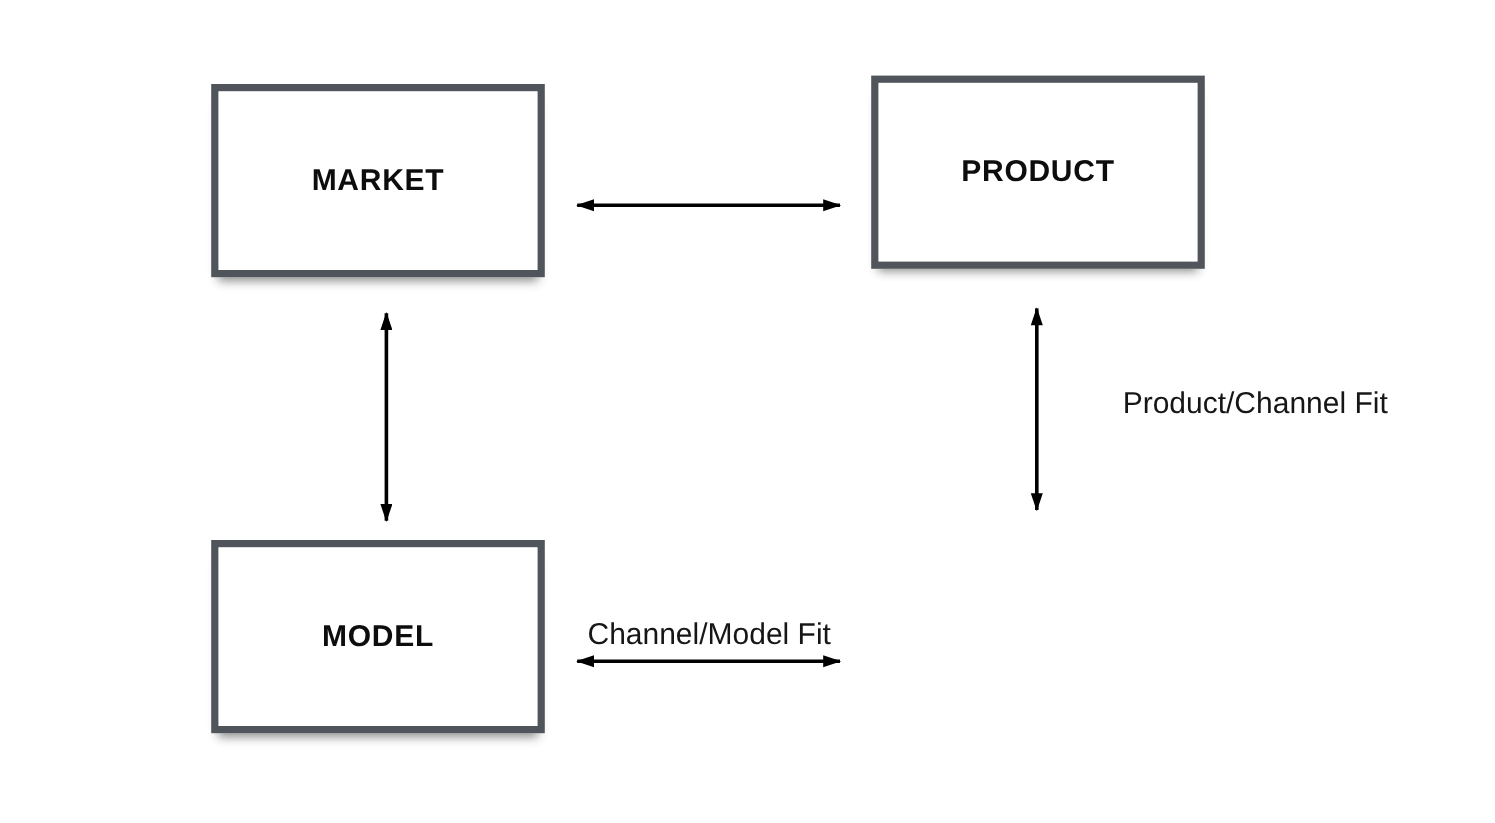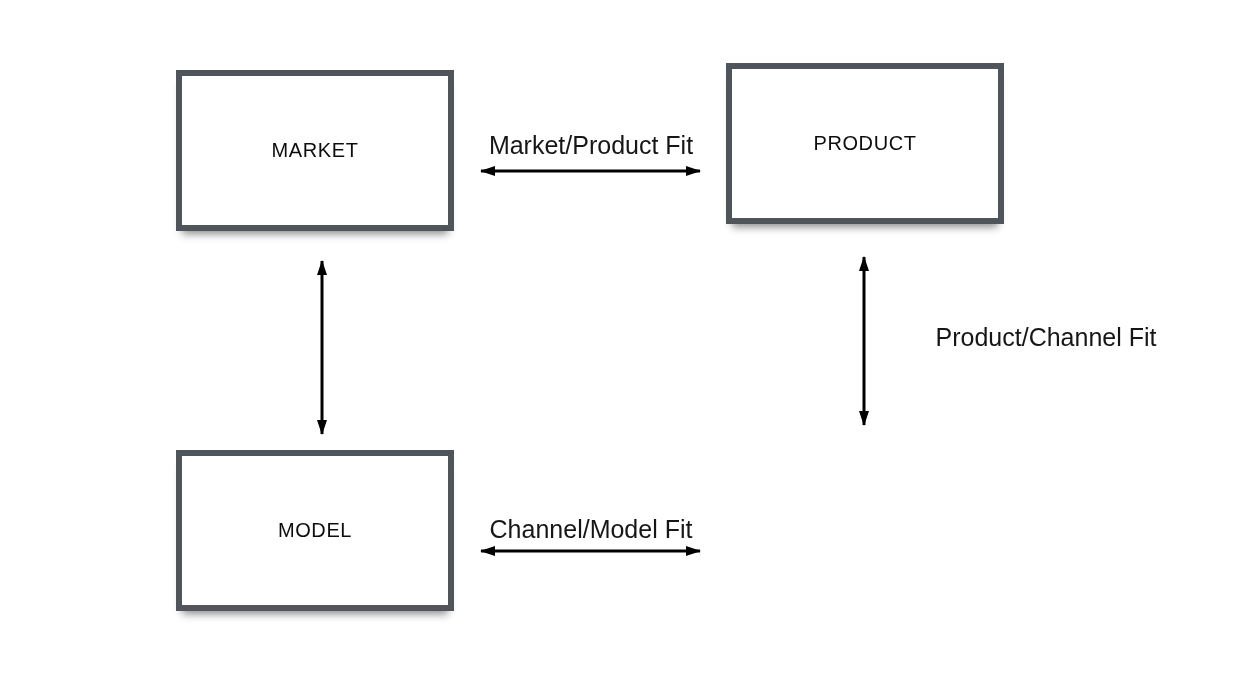--- a/index.html
+++ b/index.html
@@ -40,22 +40,22 @@
     position: absolute;
     left: 8px;
     right: 8px;
     bottom: -9px;
     height: 10px;
     border-radius: 50%;
     box-shadow: 0 4px 5px rgba(0,0,0,0.30);
     z-index: -1;
   }
   .box-label {
-    font-size: 20px;
-    font-weight: normal;
+    font-size: 25px;
+    font-weight: bold;
     letter-spacing: 0.6px;
     color: #0d0d0d;
   }
   .box-market  { left: 176px; top: 70px;  }
   .box-product { left: 726px; top: 63px;  }
   .box-model   { left: 176px; top: 450px; }
   .box-channel { left: 725px; top: 450px; }
   .edge-label {
     position: absolute;
     transform: translate(-50%, -50%);
@@ -95,20 +95,19 @@
 
   <div class="box box-product">
     <span class="box-label">PRODUCT</span>
   </div>
 
   <div class="box box-model">
     <span class="box-label">MODEL</span>
   </div>
 
 
-  <div class="edge-label lbl-market-product">Market/Product Fit</div>
 
 
   <div class="edge-label lbl-product-channel">Product/Channel Fit</div>
 
   <div class="edge-label lbl-channel-model">Channel/Model Fit</div>
 
 </div>
 
 </body></html>

